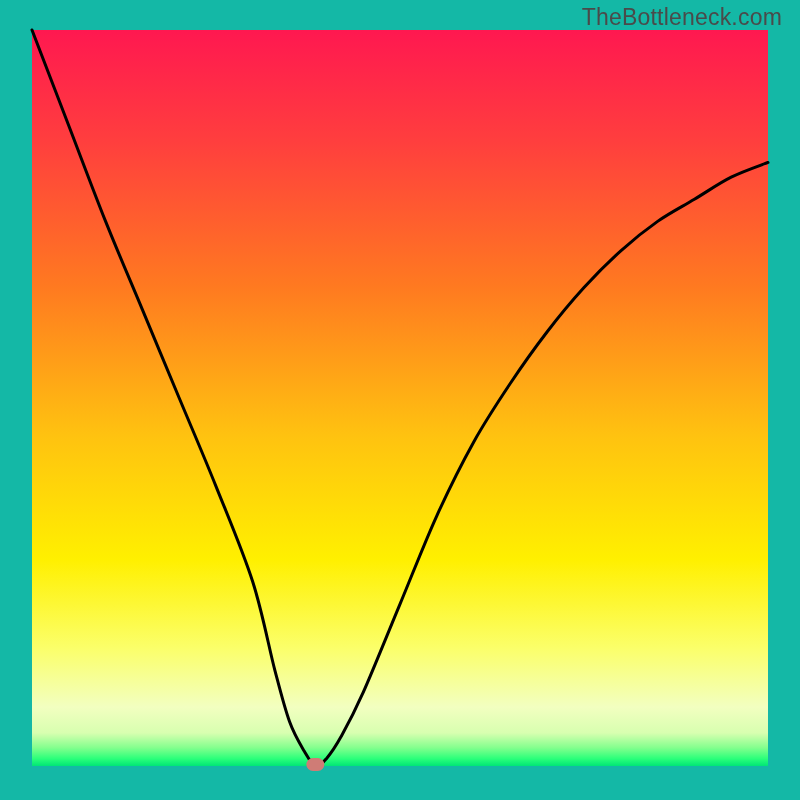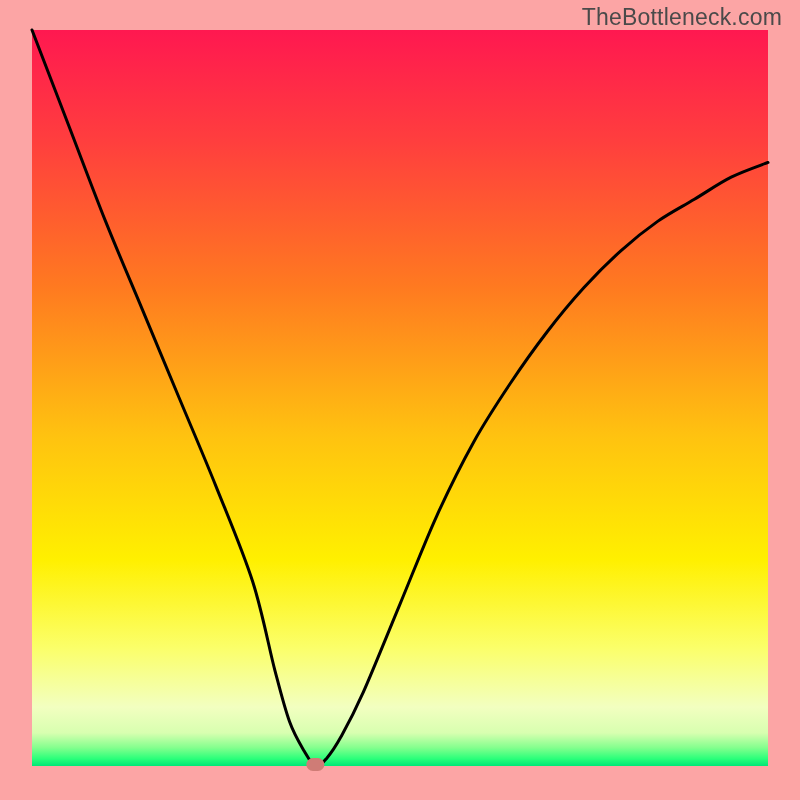--- a/index.html
+++ b/index.html
@@ -8,21 +8,21 @@
     width: 800px;
     height: 800px;
     overflow: hidden;
     background: #000;
     font-family: Arial, Helvetica, sans-serif;
   }
   .frame {
     position: relative;
     width: 800px;
     height: 800px;
-    background: #fca5a5;
+    background: #14b8a6;
   }
   .watermark {
     position: absolute;
     top: 4px;
     right: 18px;
     color: #4a4a4a;
     font-size: 23px;
     font-weight: 400;
     letter-spacing: 0.2px;
     z-index: 20;

